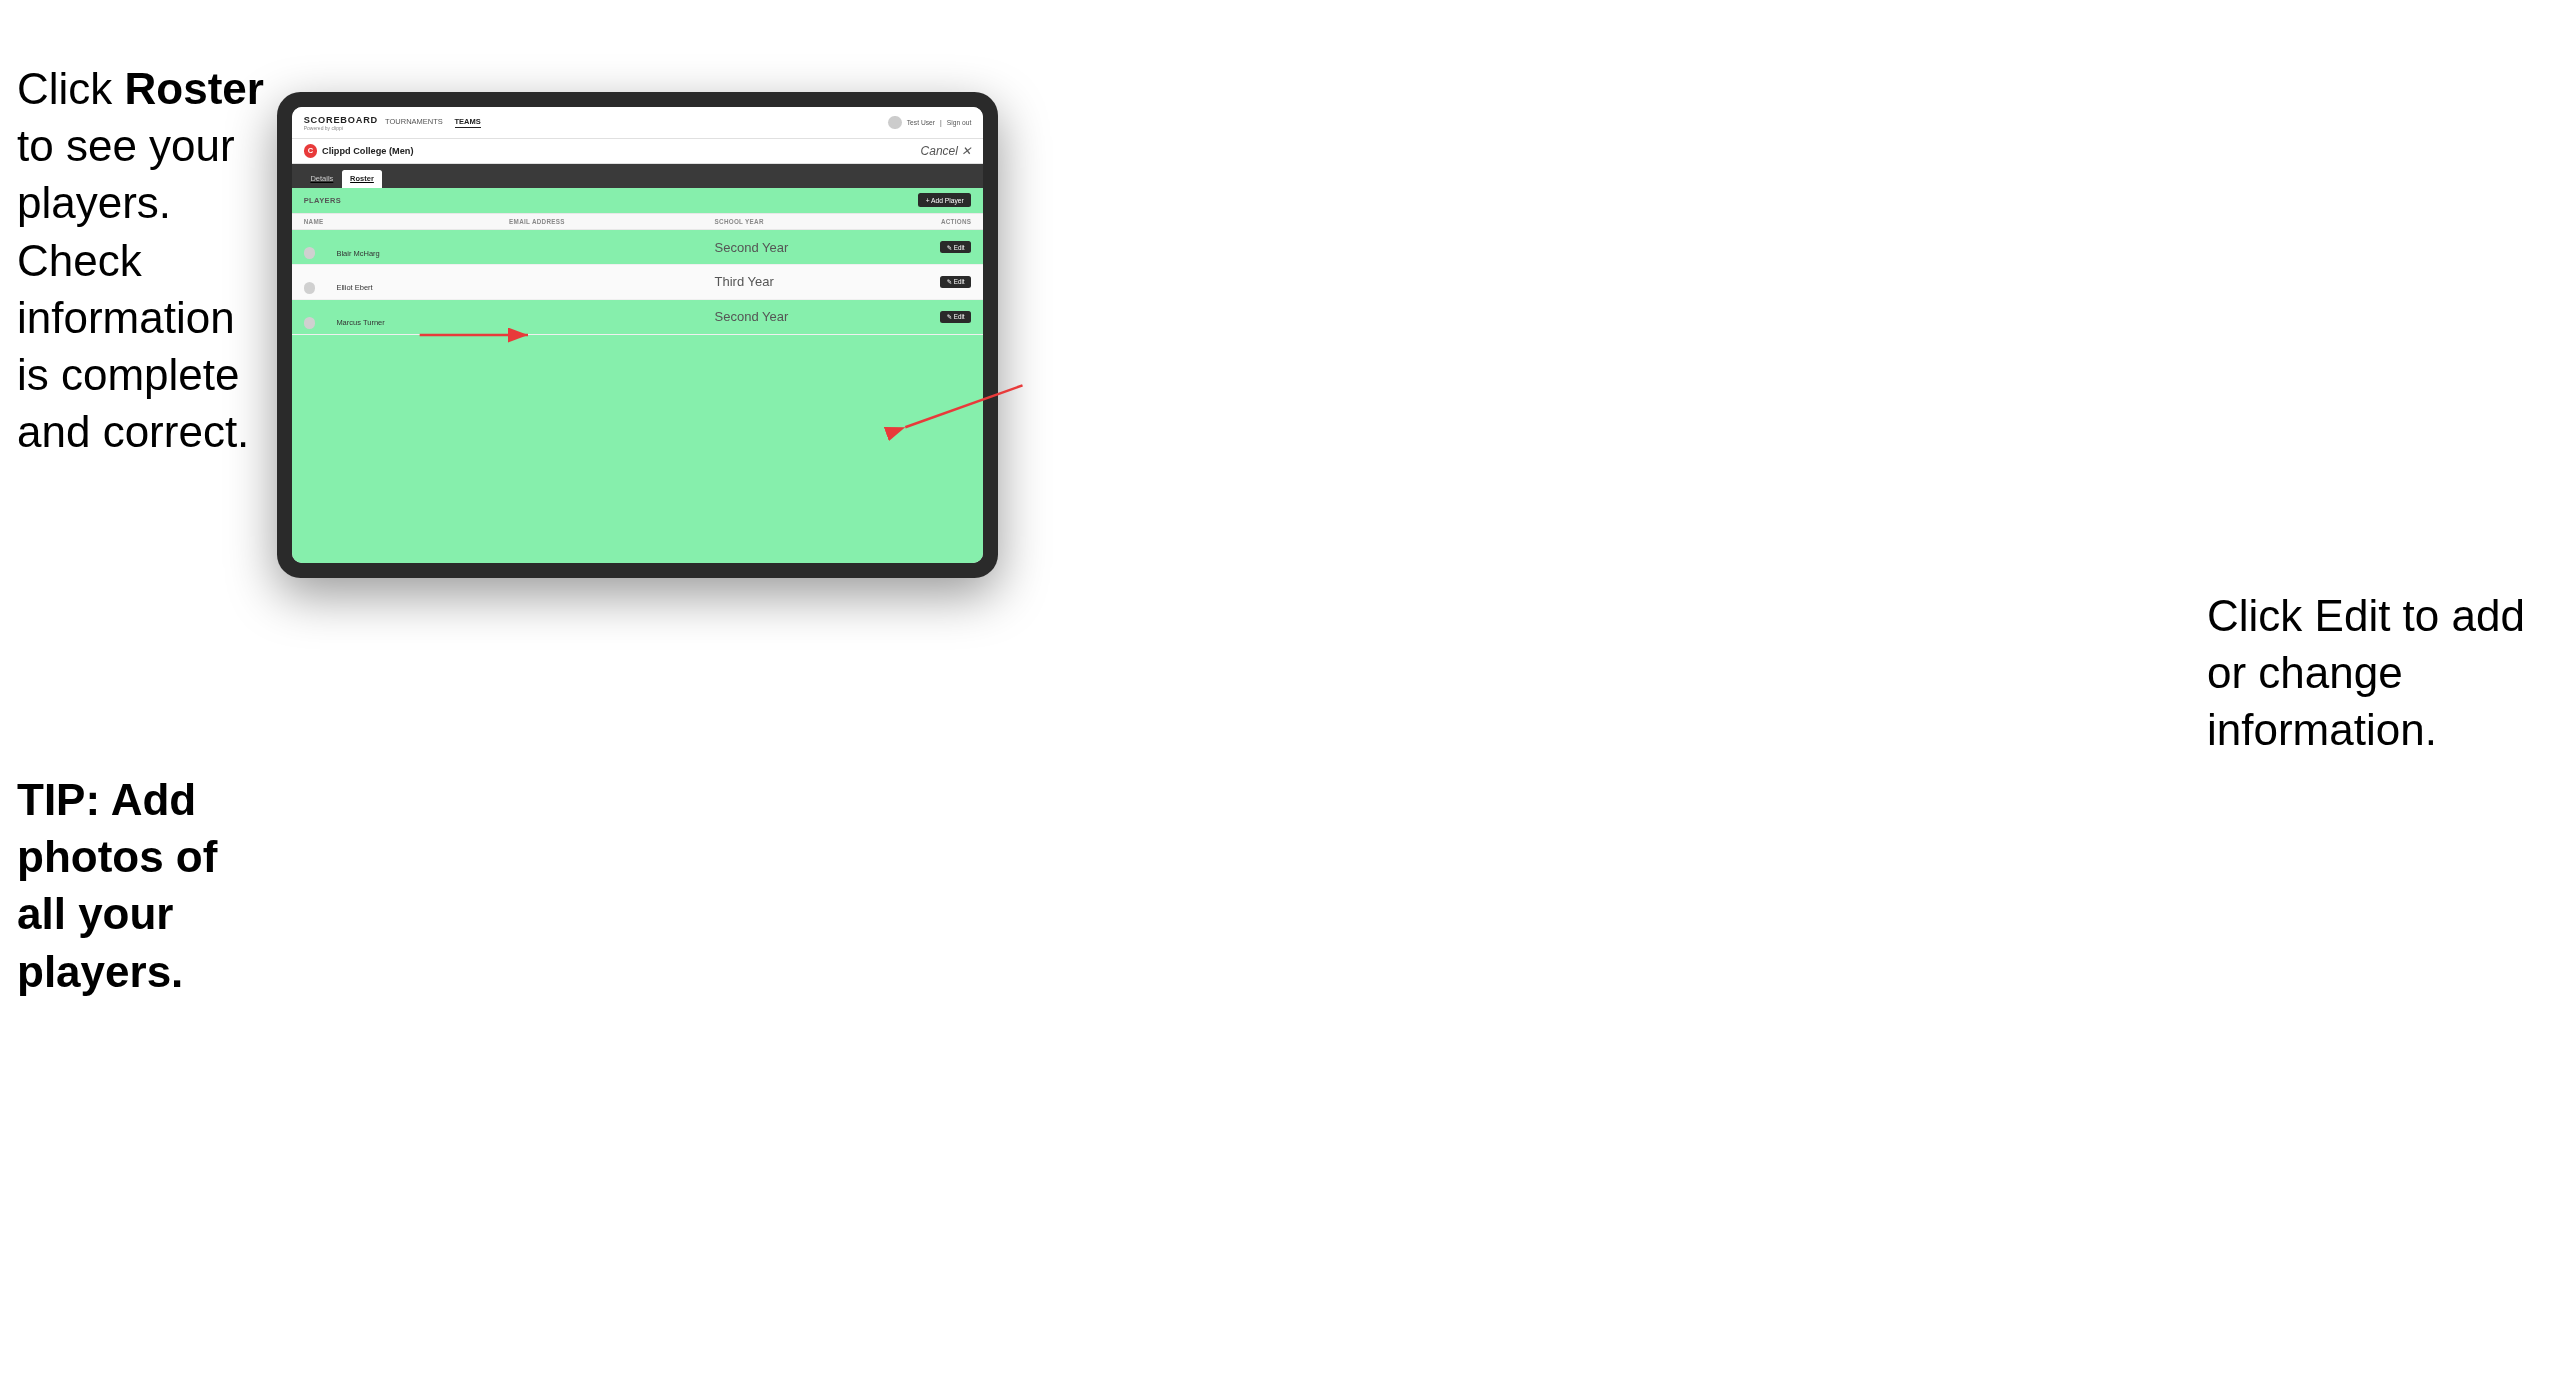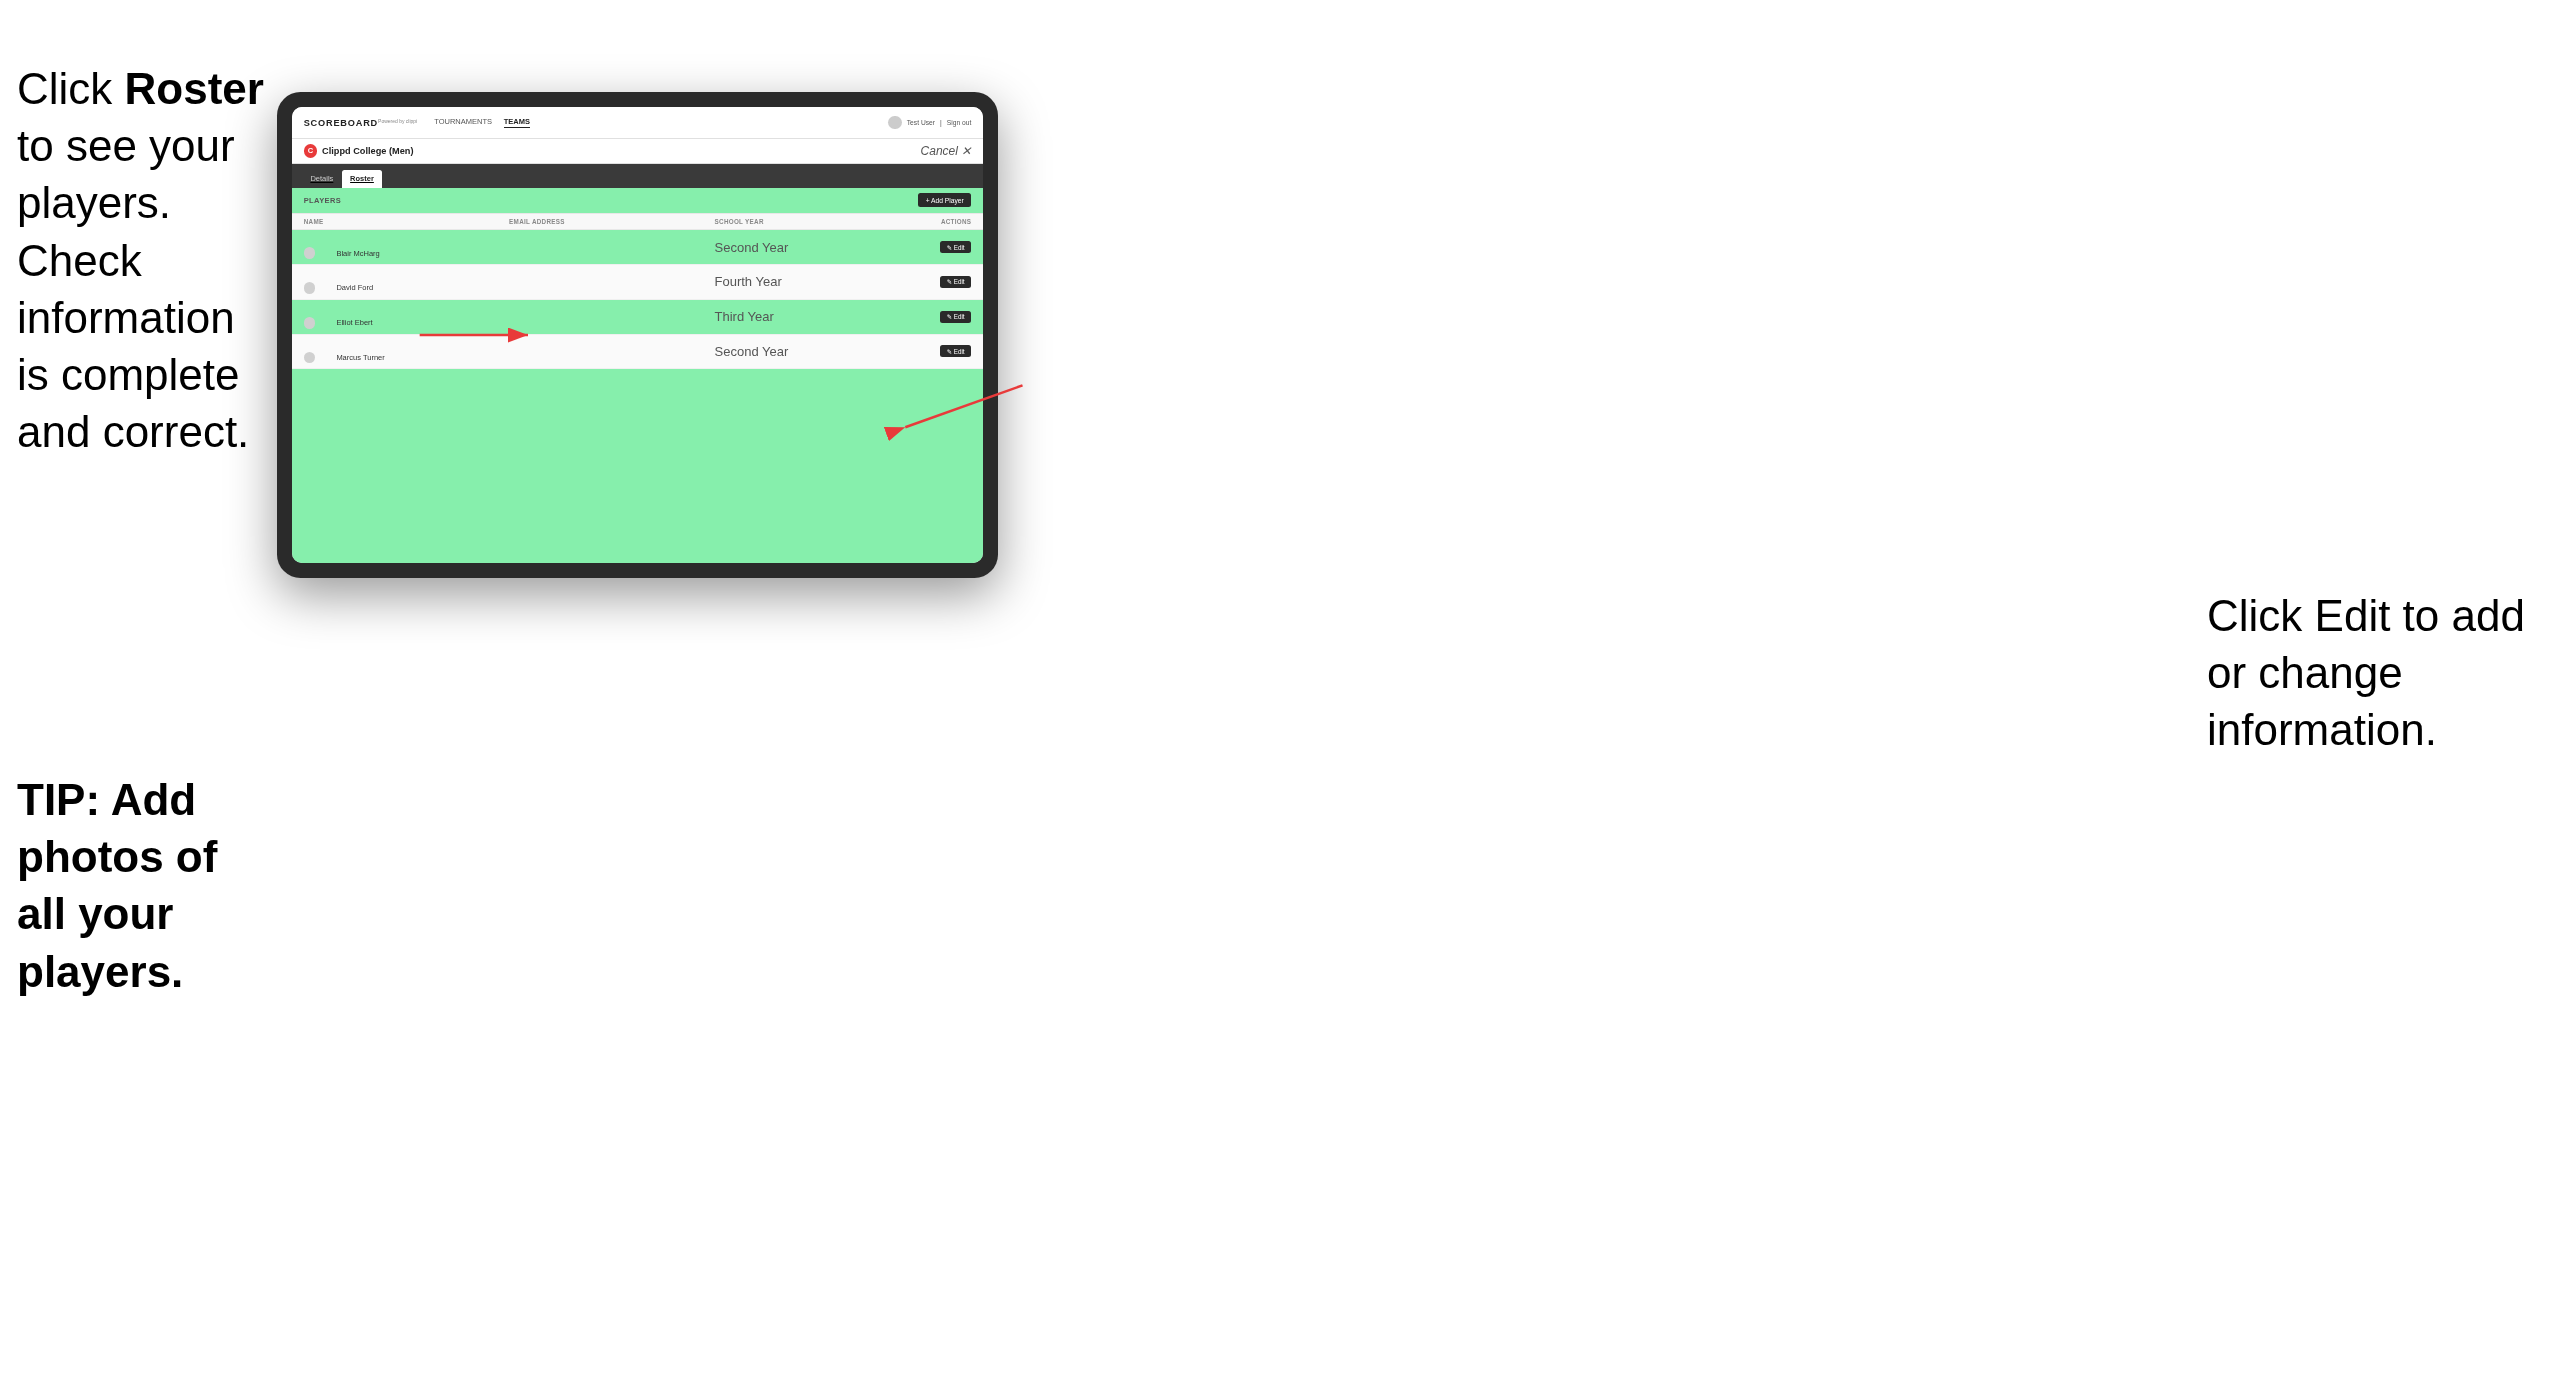--- a/index.html
+++ b/index.html
@@ -72,23 +72,22 @@
       height: 32px;
       display: flex;
       align-items: center;
       padding: 0 11.7px;
       border-bottom: 0.8px solid #e0e0e0;
       flex-shrink: 0;
     }
 
     .logo-area {
       display: flex;
-      flex-direction: row;
-      margin-right: 17px;
-      text-align: right;
+      flex-direction: column;
+      margin-right: 7px;
     }
 
     .logo-text {
       font-size: 9.2px;
       font-weight: 900;
       letter-spacing: 0.8px;
       color: #222;
     }
 
     .logo-sub {
@@ -396,31 +395,20 @@
             <div class="player-avatar"></div>
             <span class="player-name">Blair McHarg</span>
           </div>
           <span class="player-email"></span>
           <span class="player-year">Second Year</span>
           <div class="actions-cell">
             <button class="edit-btn">✎ Edit</button>
           </div>
         </div>
 
-        <div class="table-row">
-          <div class="player-cell">
-            <div class="player-avatar"></div>
-            <span class="player-name">David Ford</span>
-          </div>
-          <span class="player-email"></span>
-          <span class="player-year">Fourth Year</span>
-          <div class="actions-cell">
-            <button class="edit-btn">✎ Edit</button>
-          </div>
-        </div>
 
         <div class="table-row">
           <div class="player-cell">
             <div class="player-avatar"></div>
             <span class="player-name">Elliot Ebert</span>
           </div>
           <span class="player-email"></span>
           <span class="player-year">Third Year</span>
           <div class="actions-cell">
             <button class="edit-btn">✎ Edit</button>

